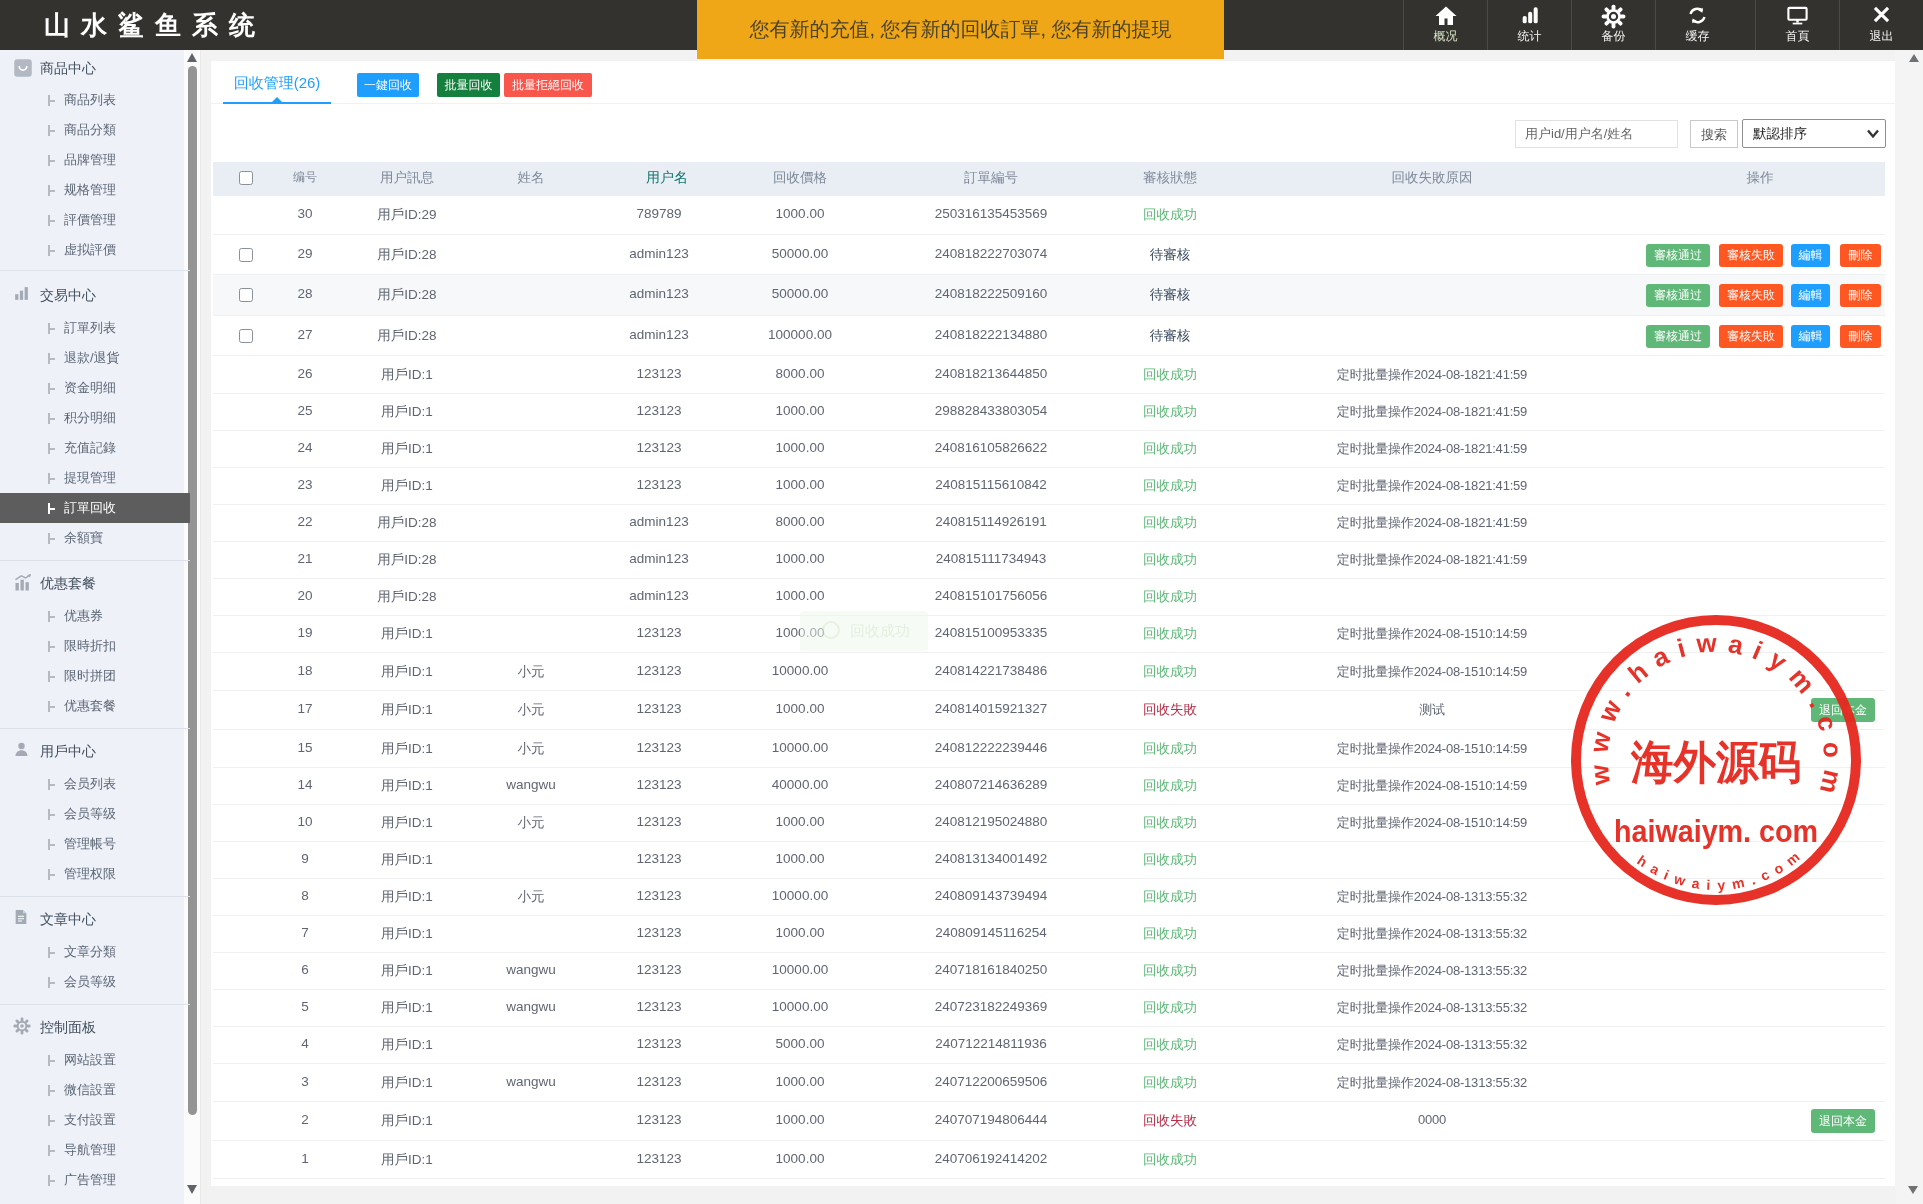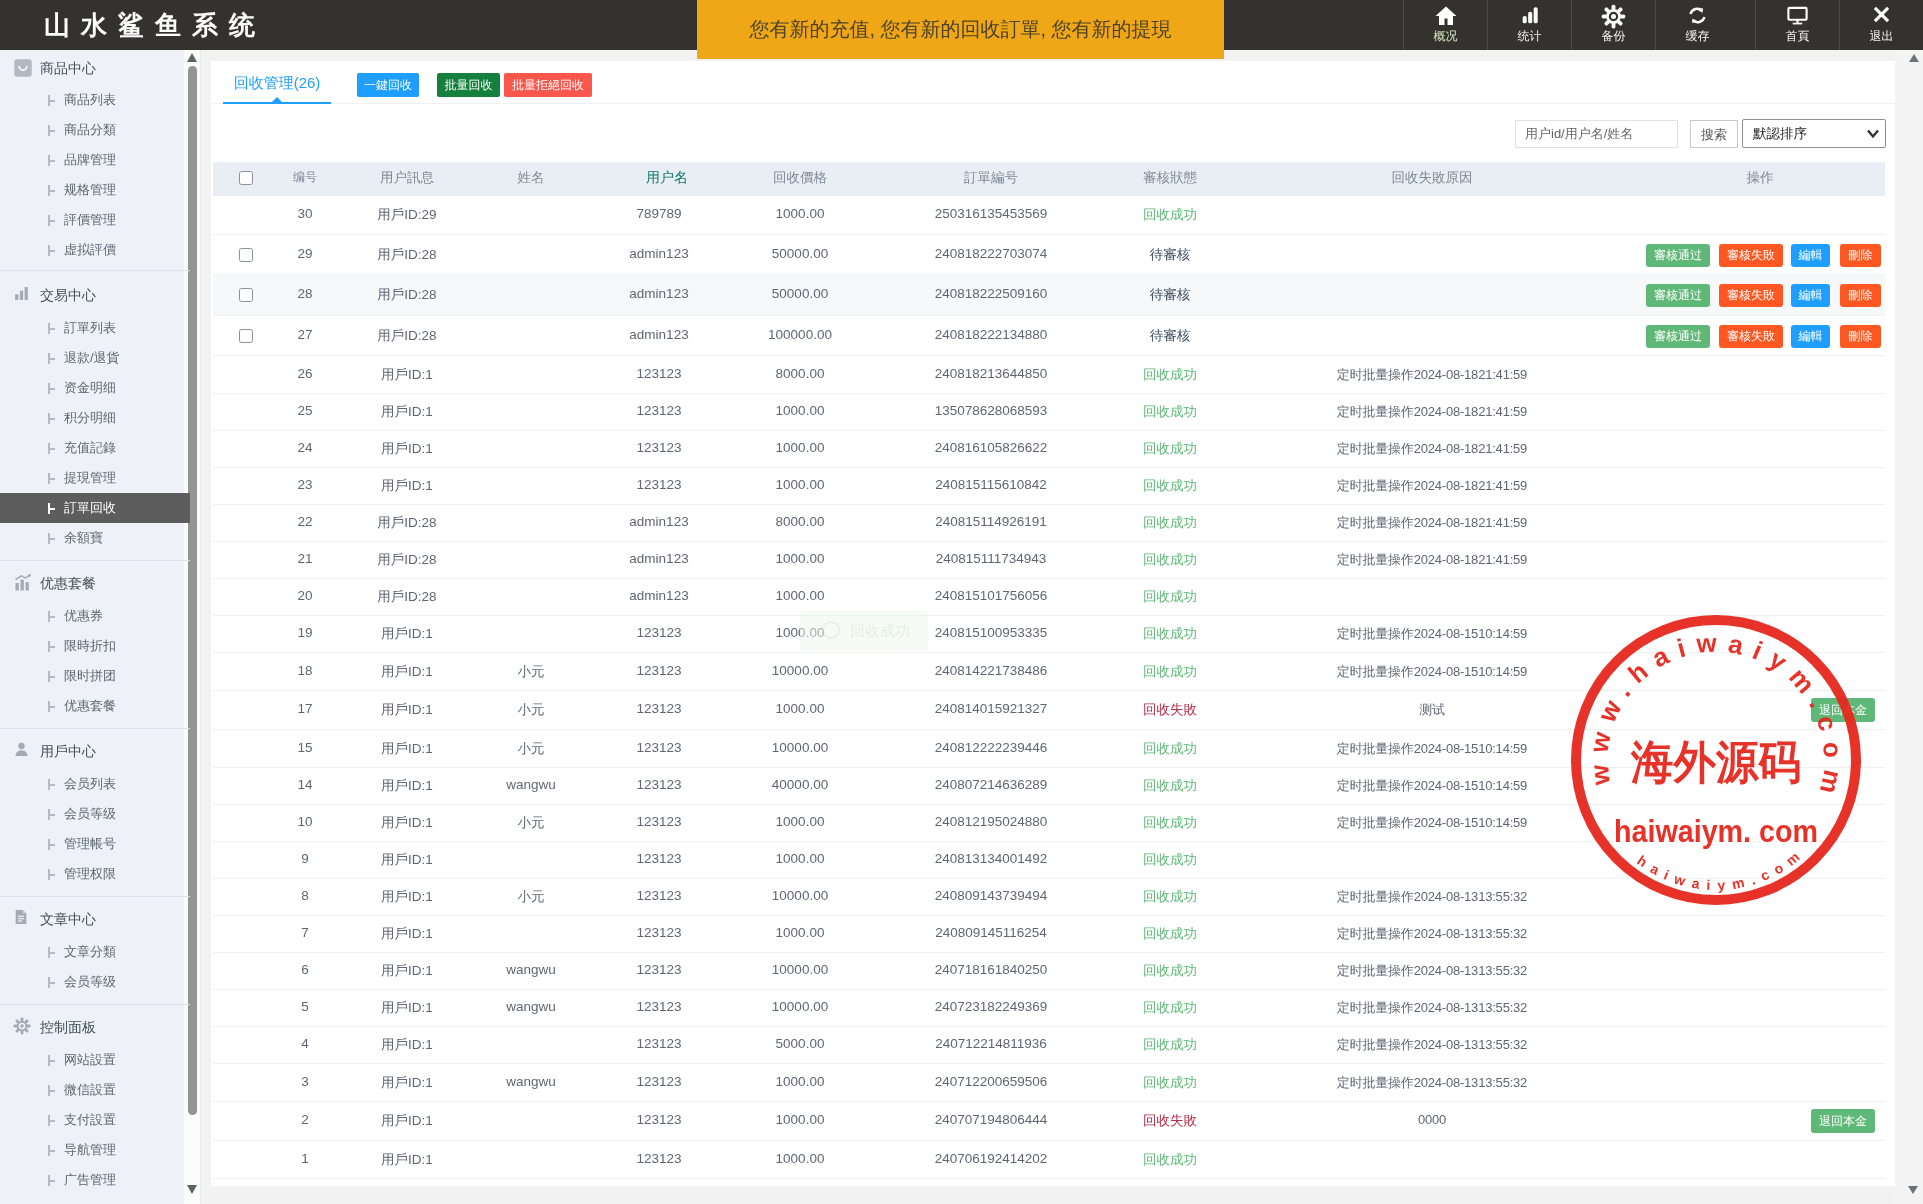--- a/index.html
+++ b/index.html
@@ -299,21 +299,21 @@
 <div class="abs ctr" style="left:659px;top:366px;font-size:13.5px;letter-spacing:0px;color:#5f6672;">123123</div>
 <div class="abs ctr" style="left:800px;top:366px;font-size:13.5px;letter-spacing:0px;color:#5f6672;">8000.00</div>
 <div class="abs ctr" style="left:991px;top:366px;font-size:13.5px;letter-spacing:0px;color:#5f6672;">240818213644850</div>
 <div class="abs ctr" style="left:1170px;top:366px;font-size:13.5px;letter-spacing:0px;color:#5FB878;">回收成功</div>
 <div class="abs ctr" style="left:1432px;top:366px;font-size:13px;letter-spacing:-0.2px;color:#5f6672;">定时批量操作2024-08-1821:41:59</div>
 <div class="abs" style="left:213px;top:430px;width:1672px;height:1px;background:#eef0f2;"></div>
 <div class="abs ctr" style="left:305px;top:403px;font-size:13.5px;letter-spacing:0px;color:#5f6672;">25</div>
 <div class="abs ctr" style="left:407px;top:403px;font-size:13.5px;letter-spacing:0px;color:#5f6672;">用戶ID:1</div>
 <div class="abs ctr" style="left:659px;top:403px;font-size:13.5px;letter-spacing:0px;color:#5f6672;">123123</div>
 <div class="abs ctr" style="left:800px;top:403px;font-size:13.5px;letter-spacing:0px;color:#5f6672;">1000.00</div>
-<div class="abs ctr" style="left:991px;top:403px;font-size:13.5px;letter-spacing:0px;color:#5f6672;">135078628068593</div>
+<div class="abs ctr" style="left:991px;top:403px;font-size:13.5px;letter-spacing:0px;color:#5f6672;">298828433803054</div>
 <div class="abs ctr" style="left:1170px;top:403px;font-size:13.5px;letter-spacing:0px;color:#5FB878;">回收成功</div>
 <div class="abs ctr" style="left:1432px;top:403px;font-size:13px;letter-spacing:-0.2px;color:#5f6672;">定时批量操作2024-08-1821:41:59</div>
 <div class="abs" style="left:213px;top:467px;width:1672px;height:1px;background:#eef0f2;"></div>
 <div class="abs ctr" style="left:305px;top:440px;font-size:13.5px;letter-spacing:0px;color:#5f6672;">24</div>
 <div class="abs ctr" style="left:407px;top:440px;font-size:13.5px;letter-spacing:0px;color:#5f6672;">用戶ID:1</div>
 <div class="abs ctr" style="left:659px;top:440px;font-size:13.5px;letter-spacing:0px;color:#5f6672;">123123</div>
 <div class="abs ctr" style="left:800px;top:440px;font-size:13.5px;letter-spacing:0px;color:#5f6672;">1000.00</div>
 <div class="abs ctr" style="left:991px;top:440px;font-size:13.5px;letter-spacing:0px;color:#5f6672;">240816105826622</div>
 <div class="abs ctr" style="left:1170px;top:440px;font-size:13.5px;letter-spacing:0px;color:#5FB878;">回收成功</div>
 <div class="abs ctr" style="left:1432px;top:440px;font-size:13px;letter-spacing:-0.2px;color:#5f6672;">定时批量操作2024-08-1821:41:59</div>

